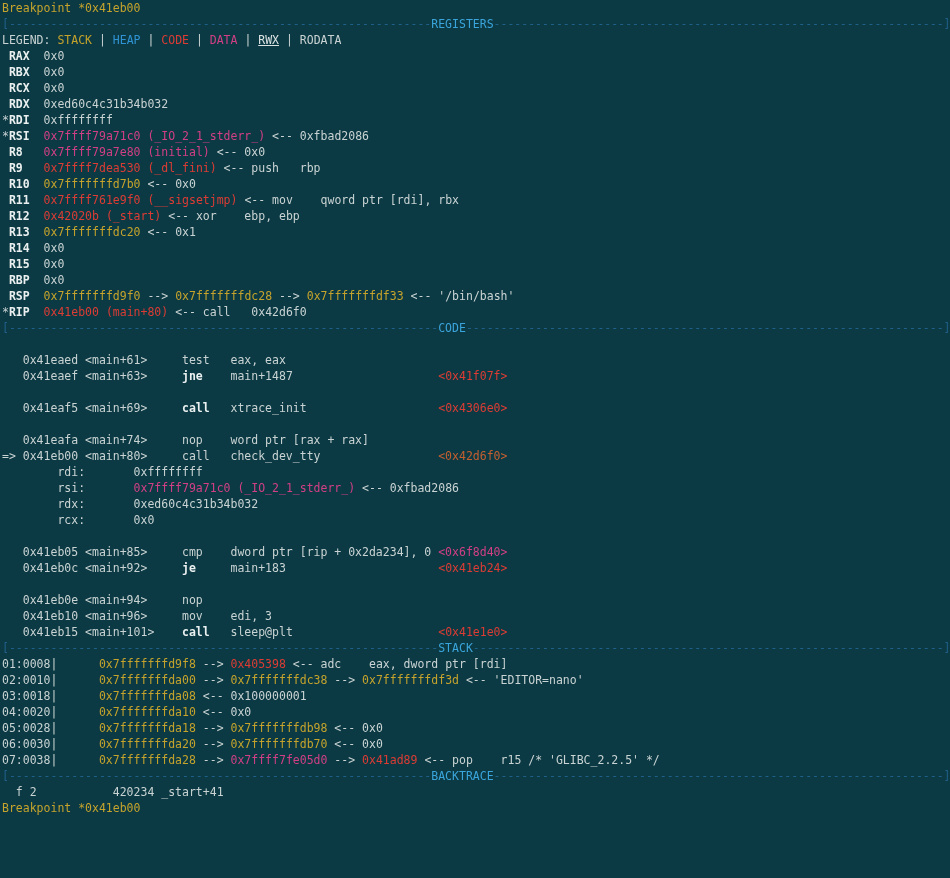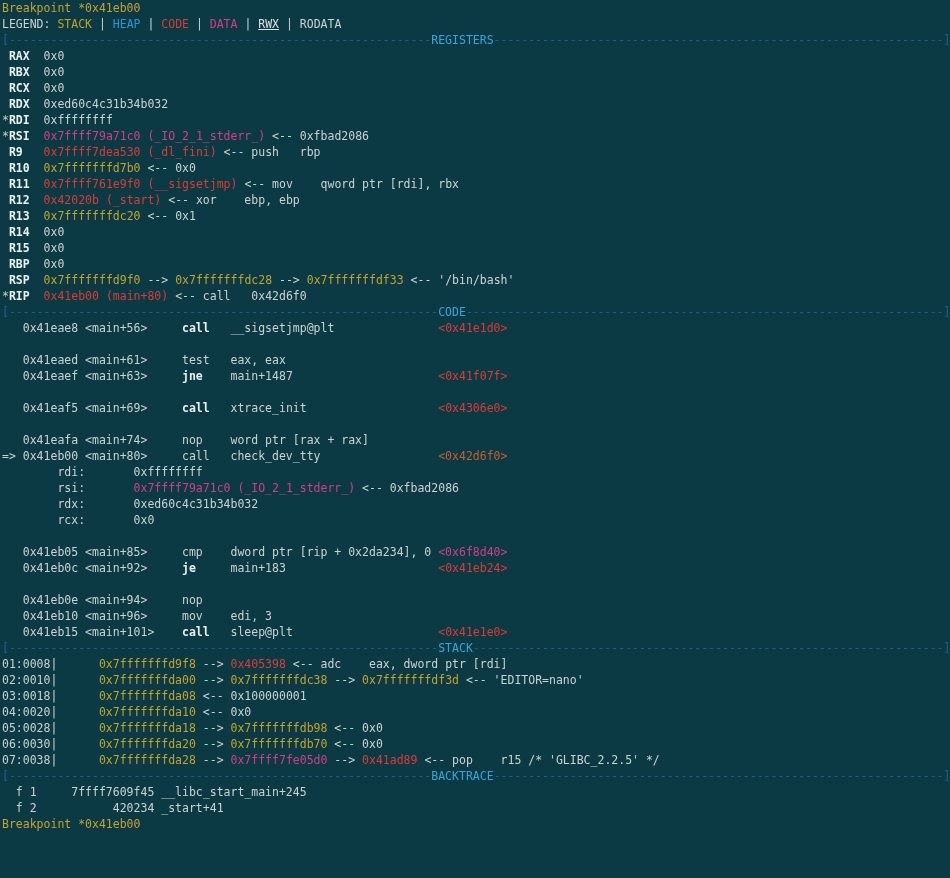--- a/index.html
+++ b/index.html
@@ -30,40 +30,40 @@
   .c-dash { color: var(--dash-blue); }
   .c-lbl  { color: var(--label-blue); }
   .c-org  { color: var(--orange); }
   .c-und  { color: var(--fg-bright); text-decoration: underline; }
 </style>
 </head>
 <body>
 
 <div id="terminal">
     <div class="line"><span class="c-yel">Breakpoint *0x41eb00</span></div>
+    <div class="line"><span class="c-dash">[-------------------------------------------------------------</span><span class="c-lbl">REGISTERS</span><span class="c-dash">-----------------------------------------------------------------]</span></div>
     <div class="line"><span class="c-fg">LEGEND: </span><span class="c-yel">STACK</span><span class="c-fg"> | </span><span class="c-blue">HEAP</span><span class="c-fg"> | </span><span class="c-red">CODE</span><span class="c-fg"> | </span><span class="c-mag">DATA</span><span class="c-fg"> | </span><span class="c-und">RWX</span><span class="c-fg"> | RODATA</span></div>
-    <div class="line"><span class="c-dash">[-------------------------------------------------------------</span><span class="c-lbl">REGISTERS</span><span class="c-dash">-----------------------------------------------------------------]</span></div>
     <div class="line"><span class="c-fg"> </span><span class="c-reg">RAX</span><span class="c-fg">  0x0</span></div>
     <div class="line"><span class="c-fg"> </span><span class="c-reg">RBX</span><span class="c-fg">  0x0</span></div>
     <div class="line"><span class="c-fg"> </span><span class="c-reg">RCX</span><span class="c-fg">  0x0</span></div>
     <div class="line"><span class="c-fg"> </span><span class="c-reg">RDX</span><span class="c-fg">  0xed60c4c31b34b032</span></div>
     <div class="line"><span class="c-fg">*</span><span class="c-reg">RDI</span><span class="c-fg">  0xffffffff</span></div>
     <div class="line"><span class="c-fg">*</span><span class="c-reg">RSI</span><span class="c-fg">  </span><span class="c-mag">0x7ffff79a71c0 (_IO_2_1_stderr_)</span><span class="c-fg"> &lt;-- 0xfbad2086</span></div>
+    <div class="line"><span class="c-fg"> </span><span class="c-reg">R8</span><span class="c-fg">   </span><span class="c-mag">0x7ffff79a7e80 (initial)</span><span class="c-fg"> &lt;-- 0x0</span></div>
     <div class="line"><span class="c-fg"> </span><span class="c-reg">R9</span><span class="c-fg">   </span><span class="c-red">0x7ffff7dea530 (_dl_fini)</span><span class="c-fg"> &lt;-- push   rbp</span></div>
     <div class="line"><span class="c-fg"> </span><span class="c-reg">R10</span><span class="c-fg">  </span><span class="c-yel">0x7fffffffd7b0</span><span class="c-fg"> &lt;-- 0x0</span></div>
     <div class="line"><span class="c-fg"> </span><span class="c-reg">R11</span><span class="c-fg">  </span><span class="c-red">0x7ffff761e9f0 (__sigsetjmp)</span><span class="c-fg"> &lt;-- mov    qword ptr [rdi], rbx</span></div>
     <div class="line"><span class="c-fg"> </span><span class="c-reg">R12</span><span class="c-fg">  </span><span class="c-red">0x42020b (_start)</span><span class="c-fg"> &lt;-- xor    ebp, ebp</span></div>
     <div class="line"><span class="c-fg"> </span><span class="c-reg">R13</span><span class="c-fg">  </span><span class="c-yel">0x7fffffffdc20</span><span class="c-fg"> &lt;-- 0x1</span></div>
     <div class="line"><span class="c-fg"> </span><span class="c-reg">R14</span><span class="c-fg">  0x0</span></div>
     <div class="line"><span class="c-fg"> </span><span class="c-reg">R15</span><span class="c-fg">  0x0</span></div>
     <div class="line"><span class="c-fg"> </span><span class="c-reg">RBP</span><span class="c-fg">  0x0</span></div>
     <div class="line"><span class="c-fg"> </span><span class="c-reg">RSP</span><span class="c-fg">  </span><span class="c-yel">0x7fffffffd9f0</span><span class="c-fg"> --&gt; </span><span class="c-yel">0x7fffffffdc28</span><span class="c-fg"> --&gt; </span><span class="c-yel">0x7fffffffdf33</span><span class="c-fg"> &lt;-- '/bin/bash'</span></div>
     <div class="line"><span class="c-fg">*</span><span class="c-reg">RIP</span><span class="c-fg">  </span><span class="c-red">0x41eb00 (main+80)</span><span class="c-fg"> &lt;-- call   0x42d6f0</span></div>
     <div class="line"><span class="c-dash">[--------------------------------------------------------------</span><span class="c-lbl">CODE</span><span class="c-dash">---------------------------------------------------------------------]</span></div>
-    <div class="line"><span class="c-fg">   0x41eae8 &lt;main+56&gt;     </span><span class="c-bw">call</span><span class="c-fg">   __sigsetjmp@plt               </span><span class="c-red">&lt;0x41e1d0&gt;</span></div>
     <div class="line"></div>
     <div class="line"><span class="c-fg">   0x41eaed &lt;main+61&gt;     test   eax, eax</span></div>
     <div class="line"><span class="c-fg">   0x41eaef &lt;main+63&gt;     </span><span class="c-bw">jne</span><span class="c-fg">    main+1487                     </span><span class="c-red">&lt;0x41f07f&gt;</span></div>
     <div class="line"></div>
     <div class="line"><span class="c-fg">   0x41eaf5 &lt;main+69&gt;     </span><span class="c-bw">call</span><span class="c-fg">   xtrace_init                   </span><span class="c-red">&lt;0x4306e0&gt;</span></div>
     <div class="line"></div>
     <div class="line"><span class="c-fg">   0x41eafa &lt;main+74&gt;     nop    word ptr [rax + rax]</span></div>
     <div class="line"><span class="c-fg">=&gt; 0x41eb00 &lt;main+80&gt;     call   check_dev_tty                 </span><span class="c-org">&lt;0x42d6f0&gt;</span></div>
     <div class="line"><span class="c-fg">        rdi:       0xffffffff</span></div>
     <div class="line"><span class="c-fg">        rsi:       </span><span class="c-mag">0x7ffff79a71c0 (_IO_2_1_stderr_)</span><span class="c-fg"> &lt;-- 0xfbad2086</span></div>
@@ -78,16 +78,15 @@
     <div class="line"><span class="c-fg">   0x41eb15 &lt;main+101&gt;    </span><span class="c-bw">call</span><span class="c-fg">   sleep@plt                     </span><span class="c-red">&lt;0x41e1e0&gt;</span></div>
     <div class="line"><span class="c-dash">[--------------------------------------------------------------</span><span class="c-lbl">STACK</span><span class="c-dash">--------------------------------------------------------------------]</span></div>
     <div class="line"><span class="c-fg">01:0008|      </span><span class="c-yel">0x7fffffffd9f8</span><span class="c-fg"> --&gt; </span><span class="c-red">0x405398</span><span class="c-fg"> &lt;-- adc    eax, dword ptr [rdi]</span></div>
     <div class="line"><span class="c-fg">02:0010|      </span><span class="c-yel">0x7fffffffda00</span><span class="c-fg"> --&gt; </span><span class="c-yel">0x7fffffffdc38</span><span class="c-fg"> --&gt; </span><span class="c-yel">0x7fffffffdf3d</span><span class="c-fg"> &lt;-- 'EDITOR=nano'</span></div>
     <div class="line"><span class="c-fg">03:0018|      </span><span class="c-yel">0x7fffffffda08</span><span class="c-fg"> &lt;-- 0x100000001</span></div>
     <div class="line"><span class="c-fg">04:0020|      </span><span class="c-yel">0x7fffffffda10</span><span class="c-fg"> &lt;-- 0x0</span></div>
     <div class="line"><span class="c-fg">05:0028|      </span><span class="c-yel">0x7fffffffda18</span><span class="c-fg"> --&gt; </span><span class="c-yel">0x7fffffffdb98</span><span class="c-fg"> &lt;-- 0x0</span></div>
     <div class="line"><span class="c-fg">06:0030|      </span><span class="c-yel">0x7fffffffda20</span><span class="c-fg"> --&gt; </span><span class="c-yel">0x7fffffffdb70</span><span class="c-fg"> &lt;-- 0x0</span></div>
     <div class="line"><span class="c-fg">07:0038|      </span><span class="c-yel">0x7fffffffda28</span><span class="c-fg"> --&gt; </span><span class="c-mag">0x7ffff7fe05d0</span><span class="c-fg"> --&gt; </span><span class="c-red">0x41ad89</span><span class="c-fg"> &lt;-- pop    r15 /* 'GLIBC_2.2.5' */</span></div>
     <div class="line"><span class="c-dash">[-------------------------------------------------------------</span><span class="c-lbl">BACKTRACE</span><span class="c-dash">-----------------------------------------------------------------]</span></div>
-    <div class="line"><span class="c-fg">  f 1     7ffff7609f45 __libc_start_main+245</span></div>
     <div class="line"><span class="c-fg">  f 2           420234 _start+41</span></div>
     <div class="line"><span class="c-yel">Breakpoint *0x41eb00</span></div>
   </div>
 
 </body></html>

